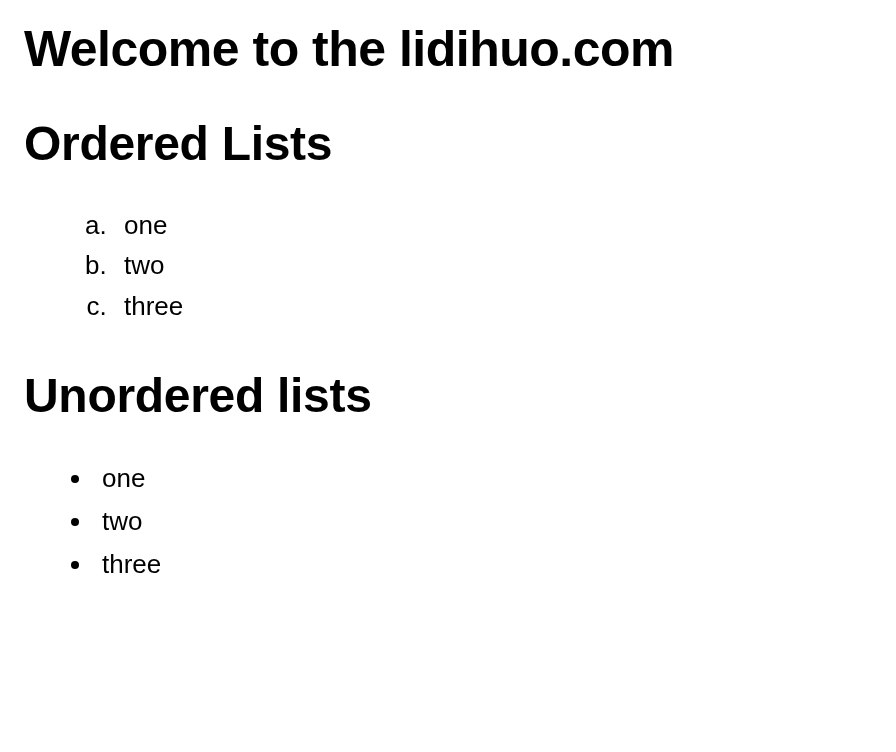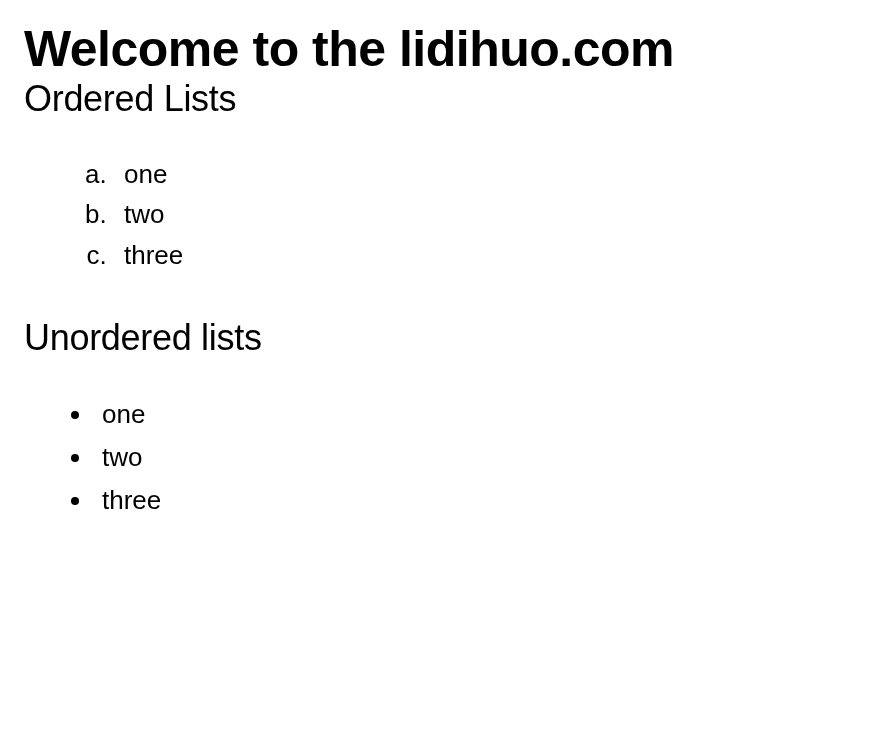--- a/index.html
+++ b/index.html
@@ -10,25 +10,26 @@
     body {
       font-family: Helvetica, Arial, sans-serif;
       background: #ffffff;
       color: #000000;
       padding: 20px 24px;
       width: 896px;
     }
     h1 {
       font-size: 50px;
       font-weight: bold;
+      margin-bottom: 38px;
       letter-spacing: -0.5px;
     }
     h2 {
-      font-size: 36px;
-      font-weight: normal;
+      font-size: 48px;
+      font-weight: bold;
       margin-bottom: 34px;
       letter-spacing: -0.3px;
     }
     ol {
       list-style-type: lower-alpha;
       padding-left: 90px;
       margin-bottom: 42px;
     }
     ol li {
       font-size: 26px;

